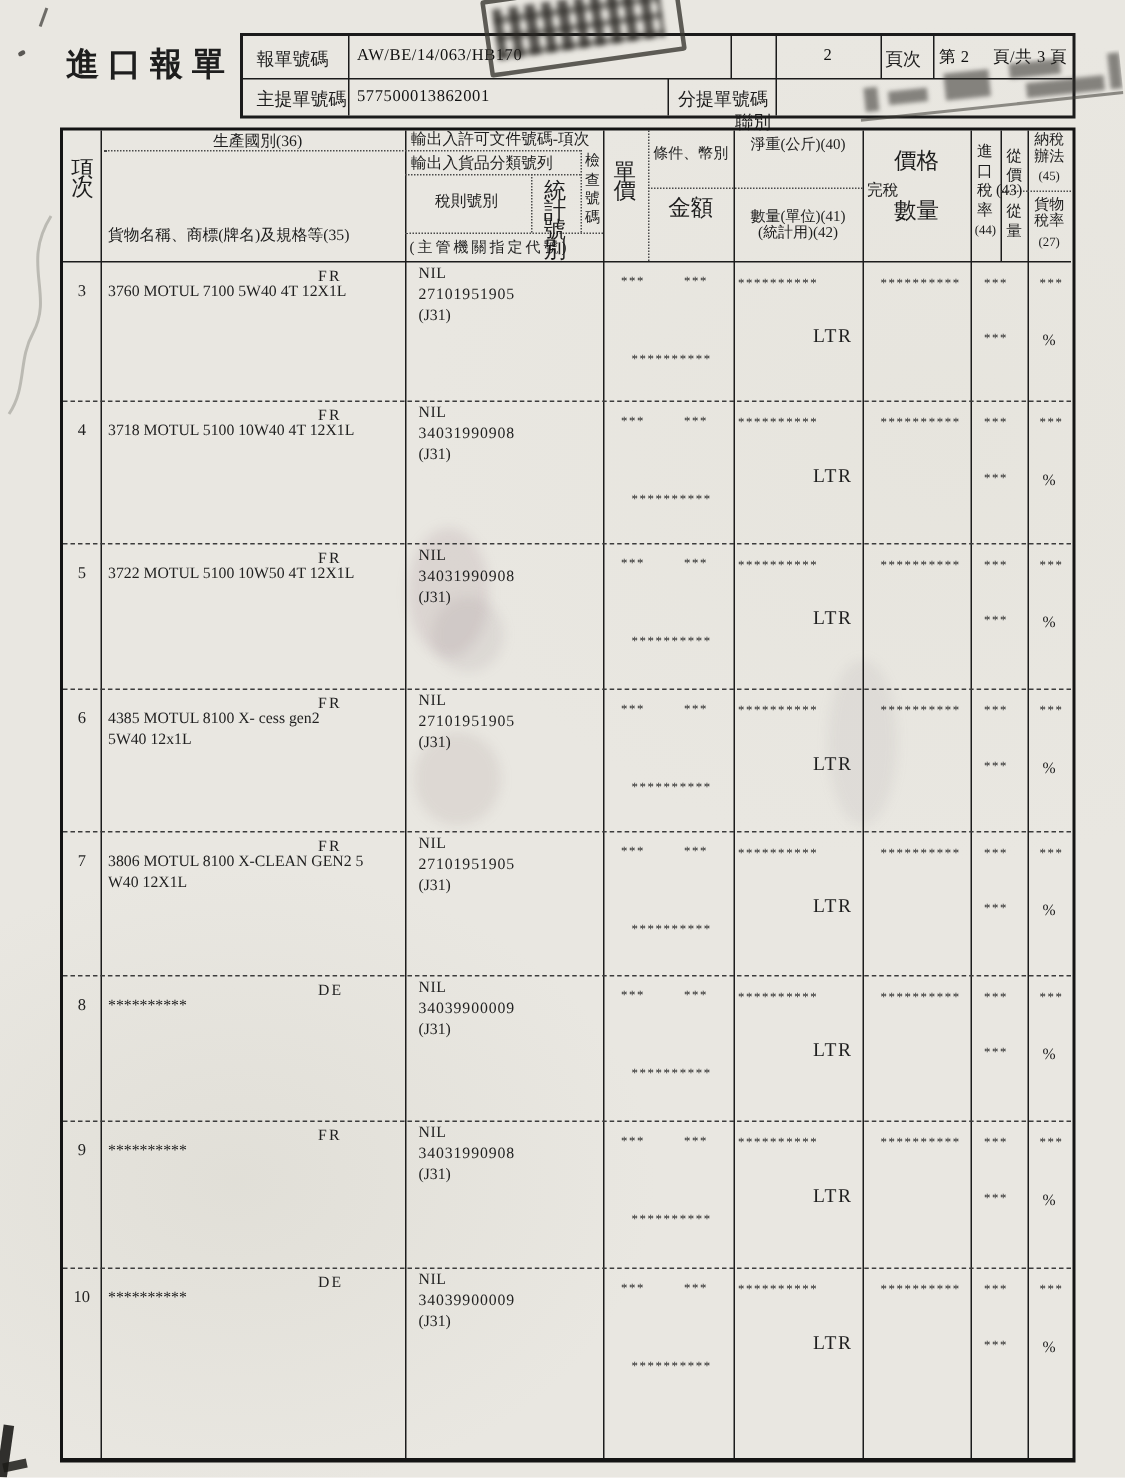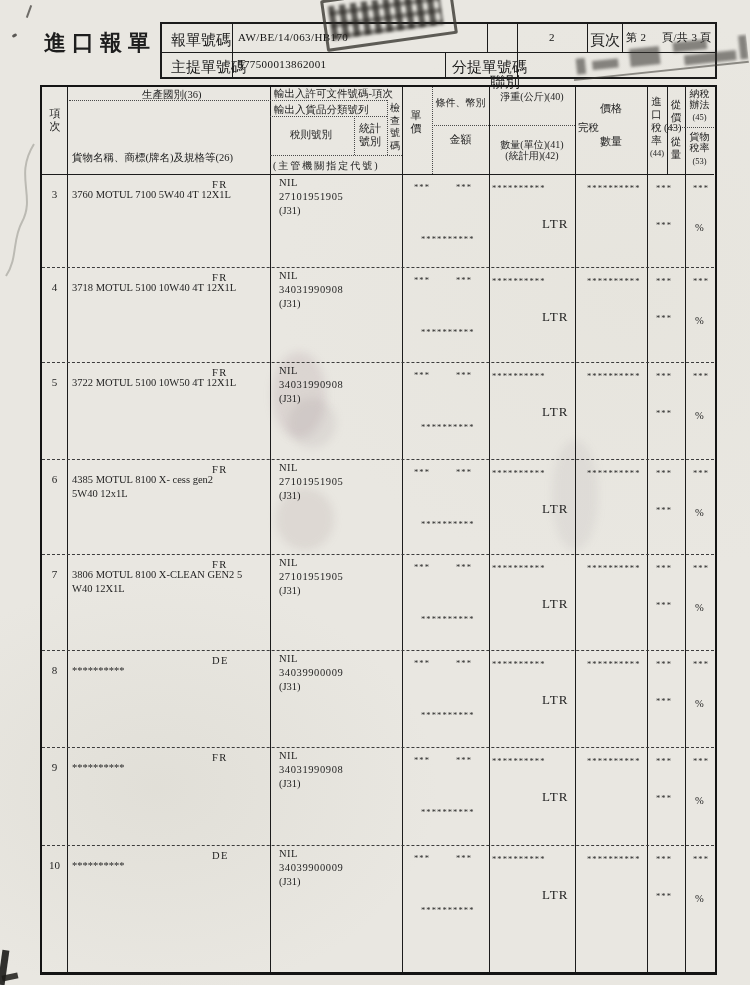--- a/index.html
+++ b/index.html
@@ -10,32 +10,32 @@
           radial-gradient(ellipse 400px 300px at 20% 80%, rgba(210,208,198,.35), rgba(0,0,0,0) 70%),
           radial-gradient(ellipse 500px 400px at 80% 30%, rgba(228,226,218,.5), rgba(0,0,0,0) 70%),
           #e9e7e1;
         overflow:hidden;padding-left:36px;}
   .abs{position:absolute;}
   
   .doc-title{left:44px;top:28px;font-size:22px;letter-spacing:6px;font-weight:600;color:#1e1e1e;}
   .hbox{left:160px;top:22px;width:553px;height:53px;border:2px solid #1b1b1b;background:transparent;}
   .hbox .hline{position:absolute;left:0;top:28px;width:553px;border-top:1.5px solid #1b1b1b;}
   .hbox .v{position:absolute;top:0;border-left:1.5px solid #1b1b1b;}
-  .hlbl{position:absolute;font-size:15px;white-space:nowrap;color:#1d1d1d;}
+  .hlbl{position:absolute;font-size:12px;white-space:nowrap;color:#1d1d1d;}
   .hval{position:absolute;font-size:11px;white-space:nowrap;letter-spacing:.4px;color:#111;}
   
   .tbl{left:40px;top:85px;width:673px;height:885px;border:2px solid #141414;border-bottom-width:3px;}
   .tbl .vs{position:absolute;top:0;height:885px;border-left:1.3px solid #1c1c1c;}
   .tbl .vsh{position:absolute;top:0;height:87px;border-left:1.3px solid #1c1c1c;}
   .tbl .vd{position:absolute;border-left:1px dotted #4a4a4a;}
   .tbl .hd{position:absolute;border-top:1px dotted #4a4a4a;}
   .tbl .hsolid{position:absolute;left:0;width:672px;border-top:1.5px solid #1c1c1c;}
   .tbl .hdash{position:absolute;left:0;width:672px;border-top:1.2px dashed #3c3c3c;}
   .th{position:absolute;font-size:10.5px;line-height:13px;color:#1d1d1d;}
-  .thv{position:absolute;font-size:11px;line-height:13px;color:#1d1d1d;text-align:center;word-break:break-all;}
+  .thv{position:absolute;font-size:15px;line-height:13px;color:#1d1d1d;text-align:center;word-break:break-all;}
   .trow{position:absolute;left:0;width:672px;}
   .trow span{position:absolute;white-space:nowrap;color:#1f1f1f;}
   .c-no{left:0;top:14px;width:25px;text-align:center;font-size:11px;}
   .c-country{left:170px;top:5px;font-size:10.5px;letter-spacing:1.5px;}
   .c-d1{left:30px;top:15px;font-size:10.5px;}
   .c-d2{left:30px;top:29px;font-size:10.5px;}
   .c-permit{left:237px;top:3px;font-size:10.5px;letter-spacing:.4px;}
   .c-tariff{left:237px;top:17px;font-size:10.5px;letter-spacing:.6px;}
   .c-code{left:237px;top:31px;font-size:10.5px;}
   .ast{font-size:8.5px;letter-spacing:1.1px;color:#2c2c2c;}
@@ -146,21 +146,21 @@
     <div class="hdash" style="top:180px;"></div>
     <div class="hdash" style="top:275px;"></div>
     <div class="hdash" style="top:372px;"></div>
     <div class="hdash" style="top:467px;"></div>
     <div class="hdash" style="top:563px;"></div>
     <div class="hdash" style="top:660px;"></div>
     <div class="hdash" style="top:758px;"></div>
 
     <div class="thv" style="left:4px;top:20px;width:18px;">項次</div>
     <div class="th" style="left:100px;top:1px;width:118px;text-align:left;">生產國別(36)</div>
-    <div class="th" style="left:30px;top:64px;">貨物名稱、商標(牌名)及規格等(26)</div>
+    <div class="th" style="left:30px;top:64px;">貨物名稱、商標(牌名)及規格等(35)</div>
     <div class="th" style="left:232px;top:0;">輸出入許可文件號碼-項次</div>
     <div class="th" style="left:232px;top:16px;">輸出入貨品分類號列</div>
     <div class="th" style="left:248px;top:41px;">稅則號別</div>
     <div class="thv" style="left:315px;top:35px;width:26px;">統計號別</div>
     <div class="thv" style="left:347px;top:15px;width:12px;font-size:10px;line-height:12.5px;">檢查號碼</div>
     <div class="th" style="left:231px;top:72px;letter-spacing:2px;font-size:10px;">(主管機關指定代號)</div>
     <div class="thv" style="left:367px;top:22px;width:14px;text-align:center;">單價</div>
     <div class="thv" style="left:392px;top:9px;width:53px;font-size:10px;">條件、幣別</div>
     <div class="thv" style="left:390px;top:46px;width:57px;">金額</div>
     <div class="thv" style="left:447px;top:3px;width:86px;font-size:10px;">淨重(公斤)(40)</div>
@@ -170,21 +170,21 @@
     <div class="th" style="left:536px;top:34px;">完稅</div>
     <div class="th" style="left:576px;top:34px;margin-left:46px;">(43)</div>
     <div class="thv" style="left:533px;top:48px;width:72px;">數量</div>
     <div class="thv" style="left:607px;top:8px;width:15px;font-size:10.5px;line-height:13px;">進口稅率</div>
     <div class="thv" style="left:604px;top:60px;width:22px;font-size:8.5px;">(44)</div>
     <div class="thv" style="left:628px;top:11px;width:12px;font-size:10.5px;line-height:13px;">從價</div>
     <div class="thv" style="left:628px;top:48px;width:12px;font-size:10.5px;line-height:13px;">從量</div>
     <div class="thv" style="left:645px;top:1px;width:25px;font-size:10px;line-height:11px;">納稅辦法</div>
     <div class="thv" style="left:645px;top:24px;width:25px;font-size:8.5px;">(45)</div>
     <div class="thv" style="left:645px;top:44px;width:25px;font-size:10px;line-height:11px;">貨物稅率</div>
-    <div class="thv" style="left:645px;top:68px;width:25px;font-size:8.5px;">(53)</div>
+    <div class="thv" style="left:645px;top:68px;width:25px;font-size:8.5px;">(27)</div>
 
     <div class="trow" style="top:87px;height:93px;">
       <span class="c-no">3</span>
       <span class="c-country">FR</span>
       <span class="c-d1">3760 MOTUL 7100 5W40 4T 12X1L</span>
       <span class="c-permit">NIL</span>
       <span class="c-tariff">27101951905</span>
       <span class="c-code">(J31)</span>
       <span class="c-uprice ast">***</span>
       <span class="c-curr ast">***</span>

